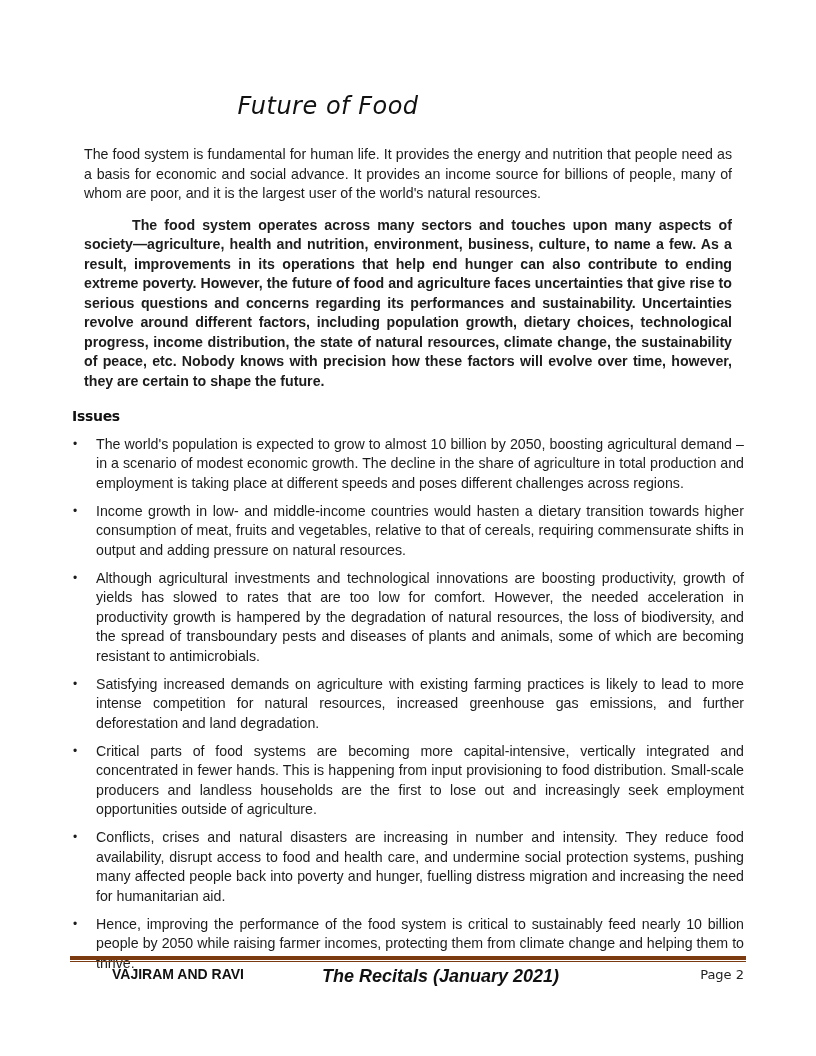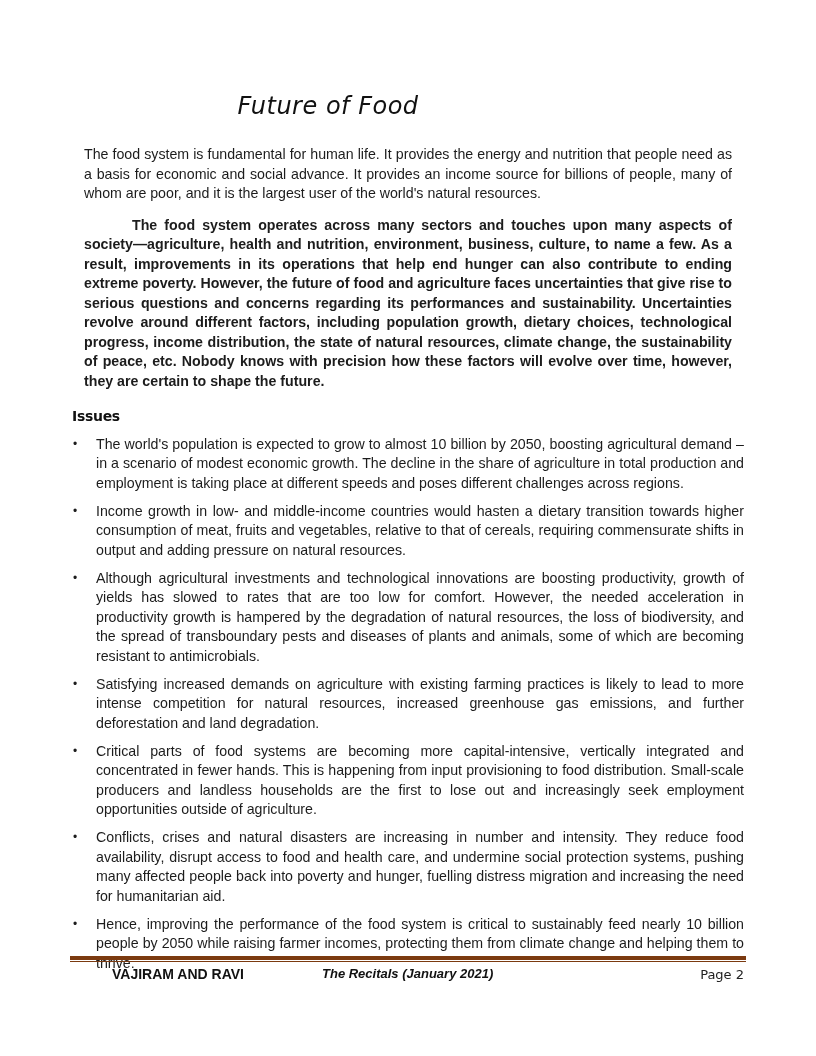--- a/index.html
+++ b/index.html
@@ -32,21 +32,21 @@
     ul.issues li .bullet { position: absolute; left: 1px; top: 0; font-size: 12px; }
 
     .footer-rule { position: absolute; left: 70px; top: 956px; width: 676px; }
     .footer-rule .thick { height: 4px; background: #7b3a10; }
     .footer-rule .thin { height: 1px; background: #7b3a10; margin-top: 1px; }
 
     .footer { position: absolute; left: 72px; top: 966px; width: 672px; height: 20px; }
     .footer .left { position: absolute; left: 0; top: 0; font-family: "Liberation Sans", "DejaVu Sans", sans-serif;
       font-weight: bold; font-size: 14px; color: #111; margin-left: 40px; }
     .footer .center { position: absolute; left: 250px; top: 0; font-family: "Liberation Sans", "DejaVu Sans", sans-serif;
-      font-weight: bold; font-style: italic; font-size: 13px; color: #111; }
+      font-weight: bold; font-style: italic; font-size: 18px; color: #111; }
     .footer .right { position: absolute; right: 0; top: 1px; font-family: "DejaVu Sans", sans-serif;
       font-size: 13px; color: #222; text-align: center; }
   </style>
 </head>
 <body>
 
 <div class="page">
 
 
   <div class="doc-title">Future of Food</div>

